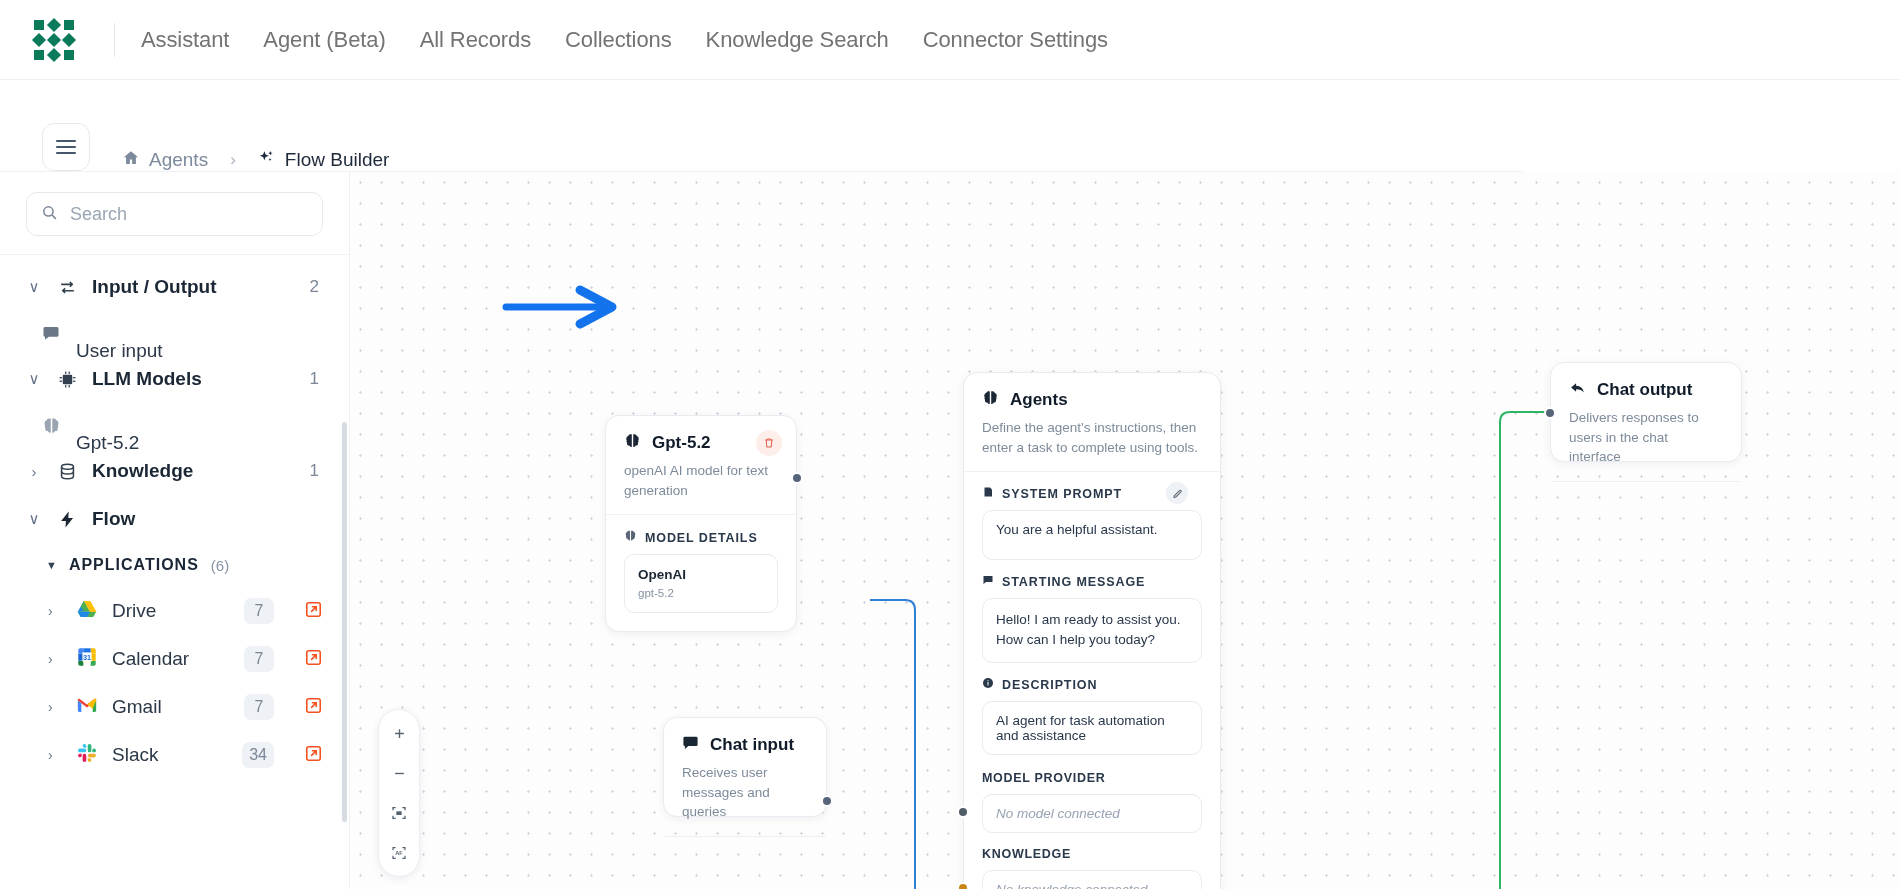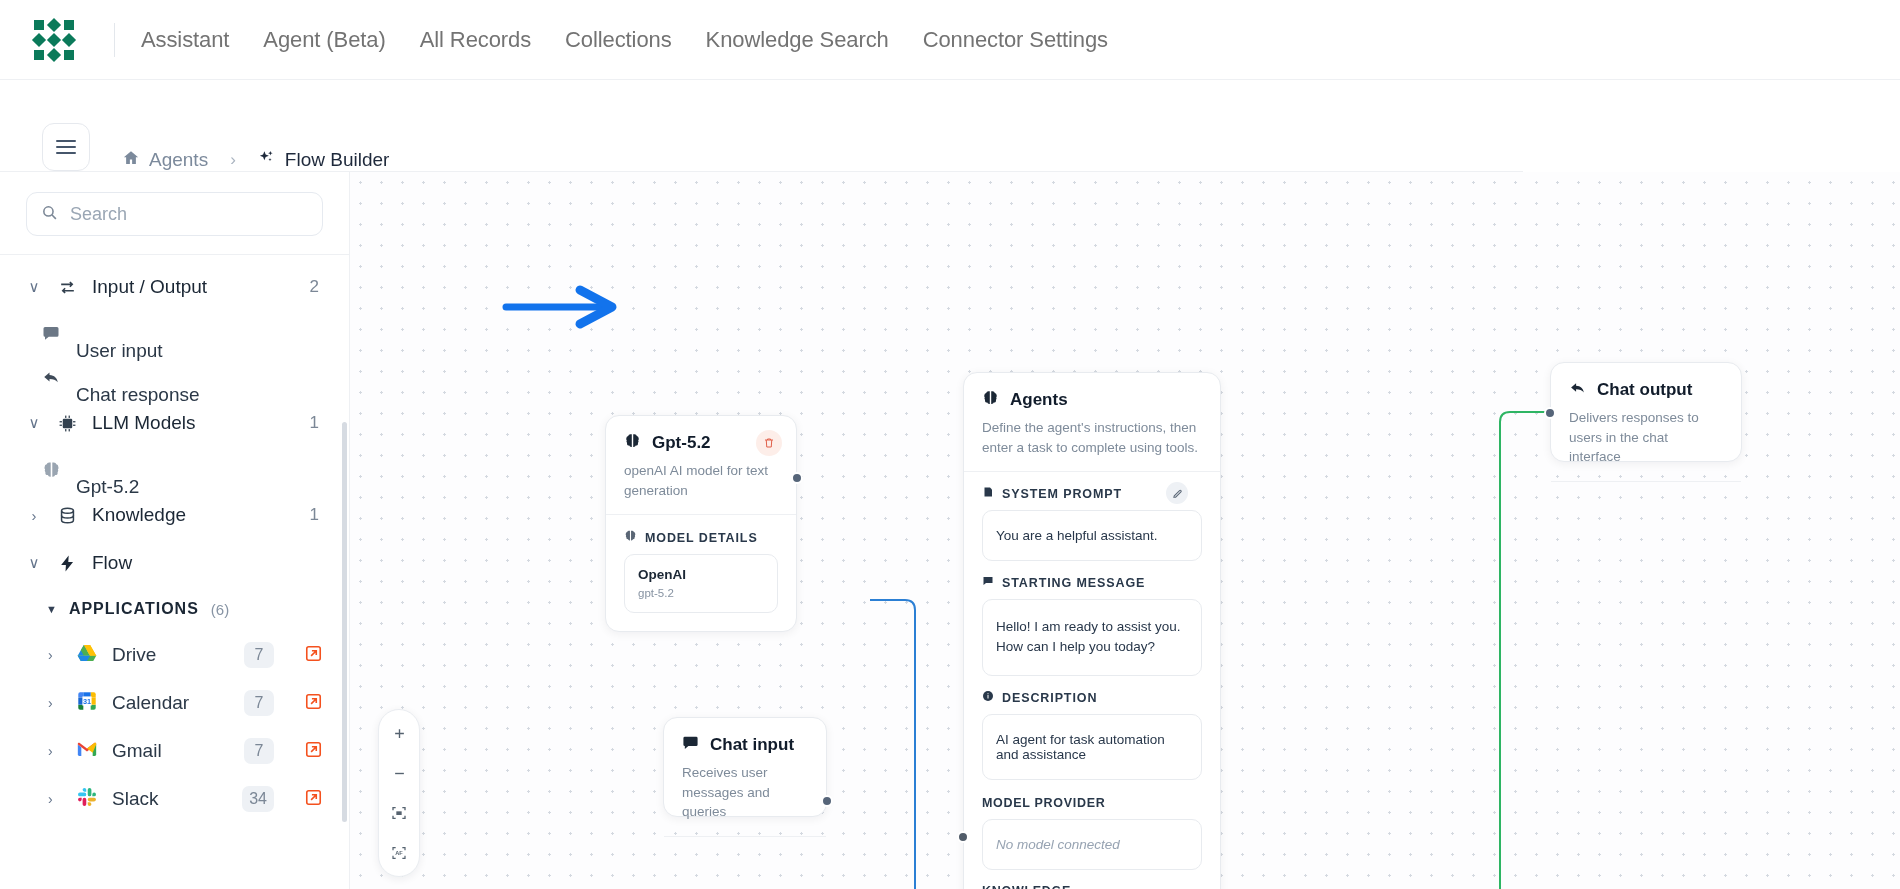--- a/index.html
+++ b/index.html
@@ -78,21 +78,21 @@
     font-family: "Liberation Sans", sans-serif; background: transparent;
   }
   .search-box input::placeholder { color: #9aa6b4; }
   .tree { border-top: 1px solid #eef0f3; padding-top: 8px; }
   .grp {
     display: flex; align-items: center; height: 48px; padding: 0 26px 0 26px;
     cursor: pointer; gap: 14px;
   }
   .chev { width: 16px; color: #64748b; font-size: 15px; display: flex; justify-content: center; }
   .grp .gicon { width: 22px; display: flex; justify-content: center; color: #33414f; }
-  .grp .glabel { font-size: 19px; font-weight: normal; color: #1b2735; flex: 1; }
+  .grp .glabel { font-size: 19px; font-weight: bold; color: #1b2735; flex: 1; }
   .grp .gcount { font-size: 17px; color: #7b8796; margin-right: 4px; }
   .leaf {
     display: flex; align-items: center; height: 44px; padding-left: 40px;
     gap: 14px; cursor: pointer;
   }
   .leaf .licon { width: 22px; display: flex; justify-content: center; color: #6b7785; }
   .leaf .llabel { font-size: 19px; color: #2b3847; margin-top: 36px; }
   .apps-head {
     display: flex; align-items: center; gap: 12px; padding: 6px 0 6px 46px; height: 44px;
     cursor: pointer;
@@ -133,21 +133,21 @@
   .node-title { display: flex; align-items: center; gap: 11px; }
   .node-title .nt { font-size: 17px; font-weight: bold; color: #111c2b; }
   .node-sub { font-size: 13.5px; color: #7e8b9a; margin-top: 8px; line-height: 1.45; }
   .node-body { border-top: 1px solid #eef0f3; padding: 14px 18px 18px 18px; }
   .sec-label {
     display: flex; align-items: flex-end; gap: 8px; font-size: 12.5px;
     font-weight: bold; letter-spacing: .9px; color: #29384a; margin-bottom: 9px;
   }
   .field {
     border: 1px solid #e8ebef; border-radius: 10px; background: #fff;
-    padding: 17px 13px; font-size: 13.5px; color: #28374a; min-height: 38px;
+    padding: 11px 13px; font-size: 13.5px; color: #28374a; min-height: 38px;
   }
   .field.ph { color: #97a3b2; font-style: italic; }
   .port {
     position: absolute; width: 12px; height: 12px; border-radius: 50%;
     border: 2px solid #fff;
   }
   .edit-dot {
     position: absolute; right: 14px; width: 22px; height: 22px; border-radius: 50%;
     background: #eef1f5; display: flex; align-items: center; justify-content: center;
     cursor: pointer;
@@ -265,28 +265,20 @@
         <span class="glabel">Input / Output</span>
         <span class="gcount">2</span>
       </div>
       <div class="leaf">
         <span class="licon">
           <svg width="18" height="18" viewBox="0 0 24 24" fill="#6b7785">
               <path d="M4 4h16a2 2 0 0 1 2 2v9a2 2 0 0 1-2 2H9l-5 4v-4a2 2 0 0 1-2-2V6a2 2 0 0 1 2-2z"></path>
             </svg>
         </span>
         <span class="llabel">User input</span>
-      </div>
-      <div class="leaf">
-        <span class="licon">
-          <svg width="18" height="18" viewBox="0 0 24 24" fill="#3f4b59">
-              <path d="M10 6 3 12l7 6v-3.5c5 0 8.4 1.3 11 4.5-1-5.6-4.3-9.2-11-9.6V6z"></path>
-            </svg>
-        </span>
-        <span class="llabel">Chat response</span>
       </div>
 
       <div class="grp">
         <span class="chev">∨</span>
         <span class="gicon">
           <svg width="19" height="19" viewBox="0 0 24 24" fill="#33414f">
             <rect x="6" y="6" width="12" height="12" rx="1.5"></rect>
             <rect x="9" y="2" width="1.6" height="3"></rect>
               <rect x="13.4" y="2" width="1.6" height="3"></rect>
             <rect x="9" y="19" width="1.6" height="3"></rect>

